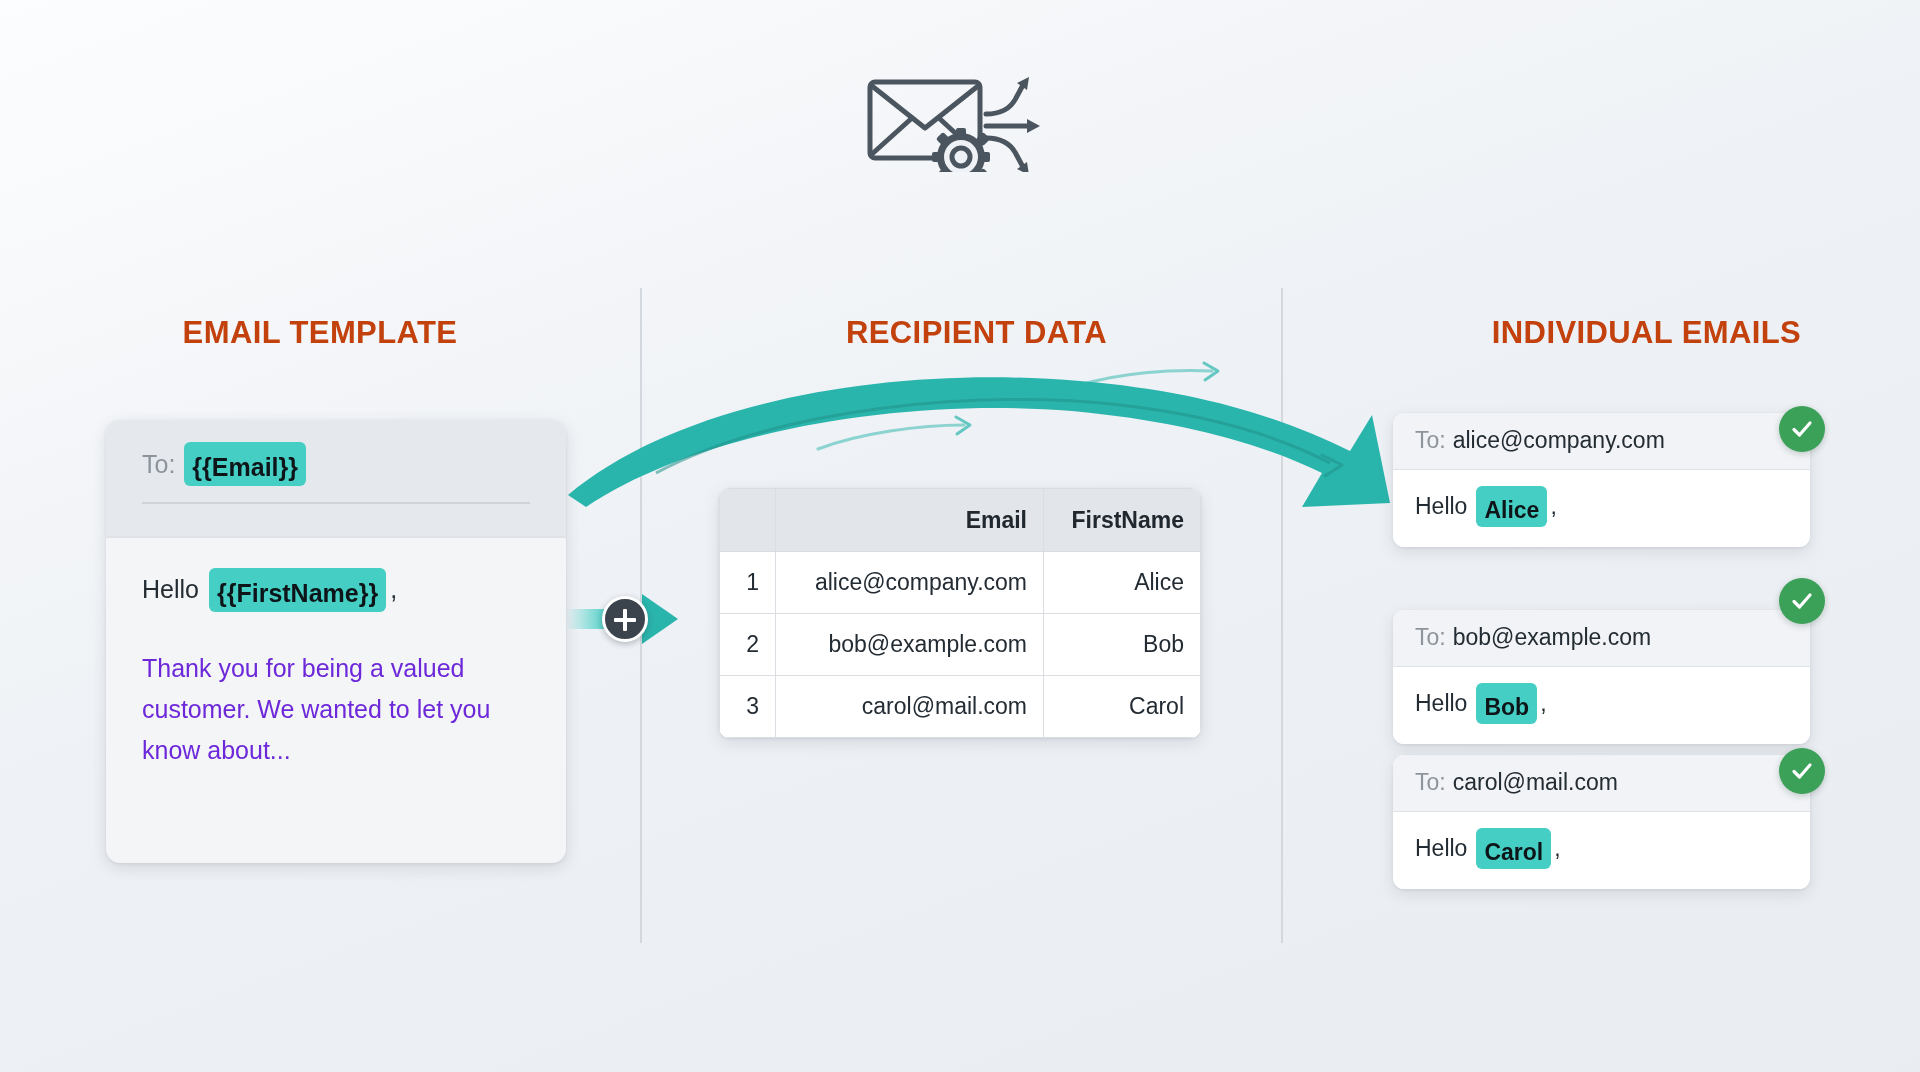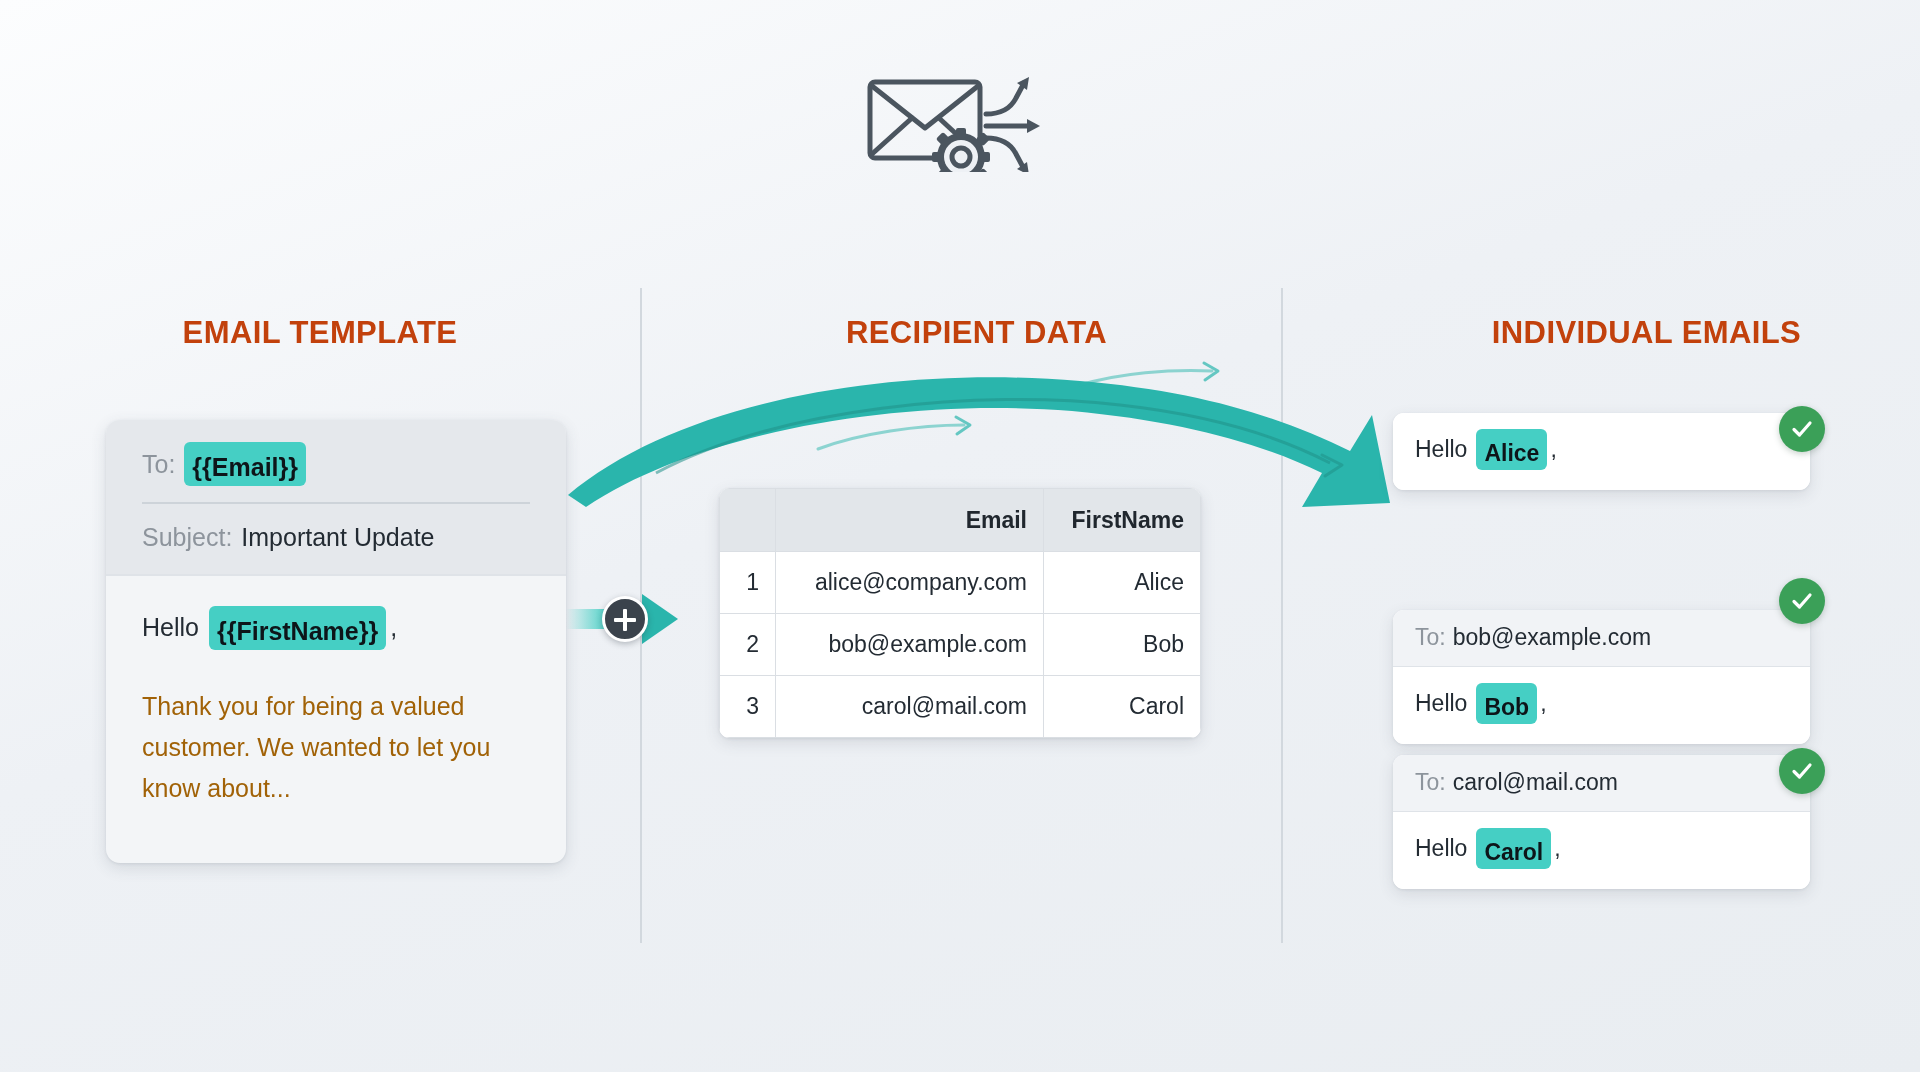--- a/index.html
+++ b/index.html
@@ -110,21 +110,21 @@
     display: flex;
     align-items: center;
     white-space: nowrap;
   }
   .body-greeting .lead { margin-right: 10px; }
   .body-greeting .comma { margin-left: 4px; }
   .body-para {
     margin-top: 36px;
     font-size: 25px;
     line-height: 41px;
-    color: #a16207;
+    color: #6d28d9;
     max-width: 380px;
   }
 
   
   .merge-connector {
     position: absolute;
     left: 566px;
     top: 582px;
     width: 120px;
     height: 74px;
@@ -295,24 +295,20 @@
   <div class="col-title c2">RECIPIENT DATA</div>
   <div class="col-title c3">INDIVIDUAL EMAILS</div>
 
   <div class="template-card">
     <div class="template-head">
       <div class="tpl-line">
         <span class="lbl-muted">To:</span>
         <span class="chip">{{Email}}</span>
       </div>
       <div class="tpl-rule"></div>
-      <div class="tpl-line">
-        <span class="lbl-muted">Subject:</span>
-        <span class="val-dark">Important Update</span>
-      </div>
     </div>
     <div class="template-body">
       <div class="body-greeting">
         <span class="lead">Hello</span>
         <span class="chip">{{FirstName}}</span>
         <span class="comma">,</span>
       </div>
       <div class="body-para">Thank you for being a valued customer. We wanted to let you know about...</div>
     </div>
   </div>
@@ -372,20 +368,23 @@
         <tr>
           <td class="idx-col">3</td>
           <td>carol@mail.com</td>
           <td>Carol</td>
         </tr>
       </tbody>
     </table>
   </div>
 
   <div class="out-card c1">
+    <div class="out-head">
+      <span class="lbl-muted">To:</span><span class="val-dark">alice@company.com</span>
+    </div>
     <div class="out-body">
       <span class="lead">Hello</span>
       <span class="chip">Alice</span>
       <span class="comma">,</span>
     </div>
   </div>
   <div class="check-badge b1">
     <svg width="26" height="26" viewBox="0 0 26 26">
       <path d="M5 13.5 L10.5 19 L21 7" fill="none" stroke="#ffffff" stroke-width="3.2" stroke-linecap="round" stroke-linejoin="round"></path>
     </svg>

